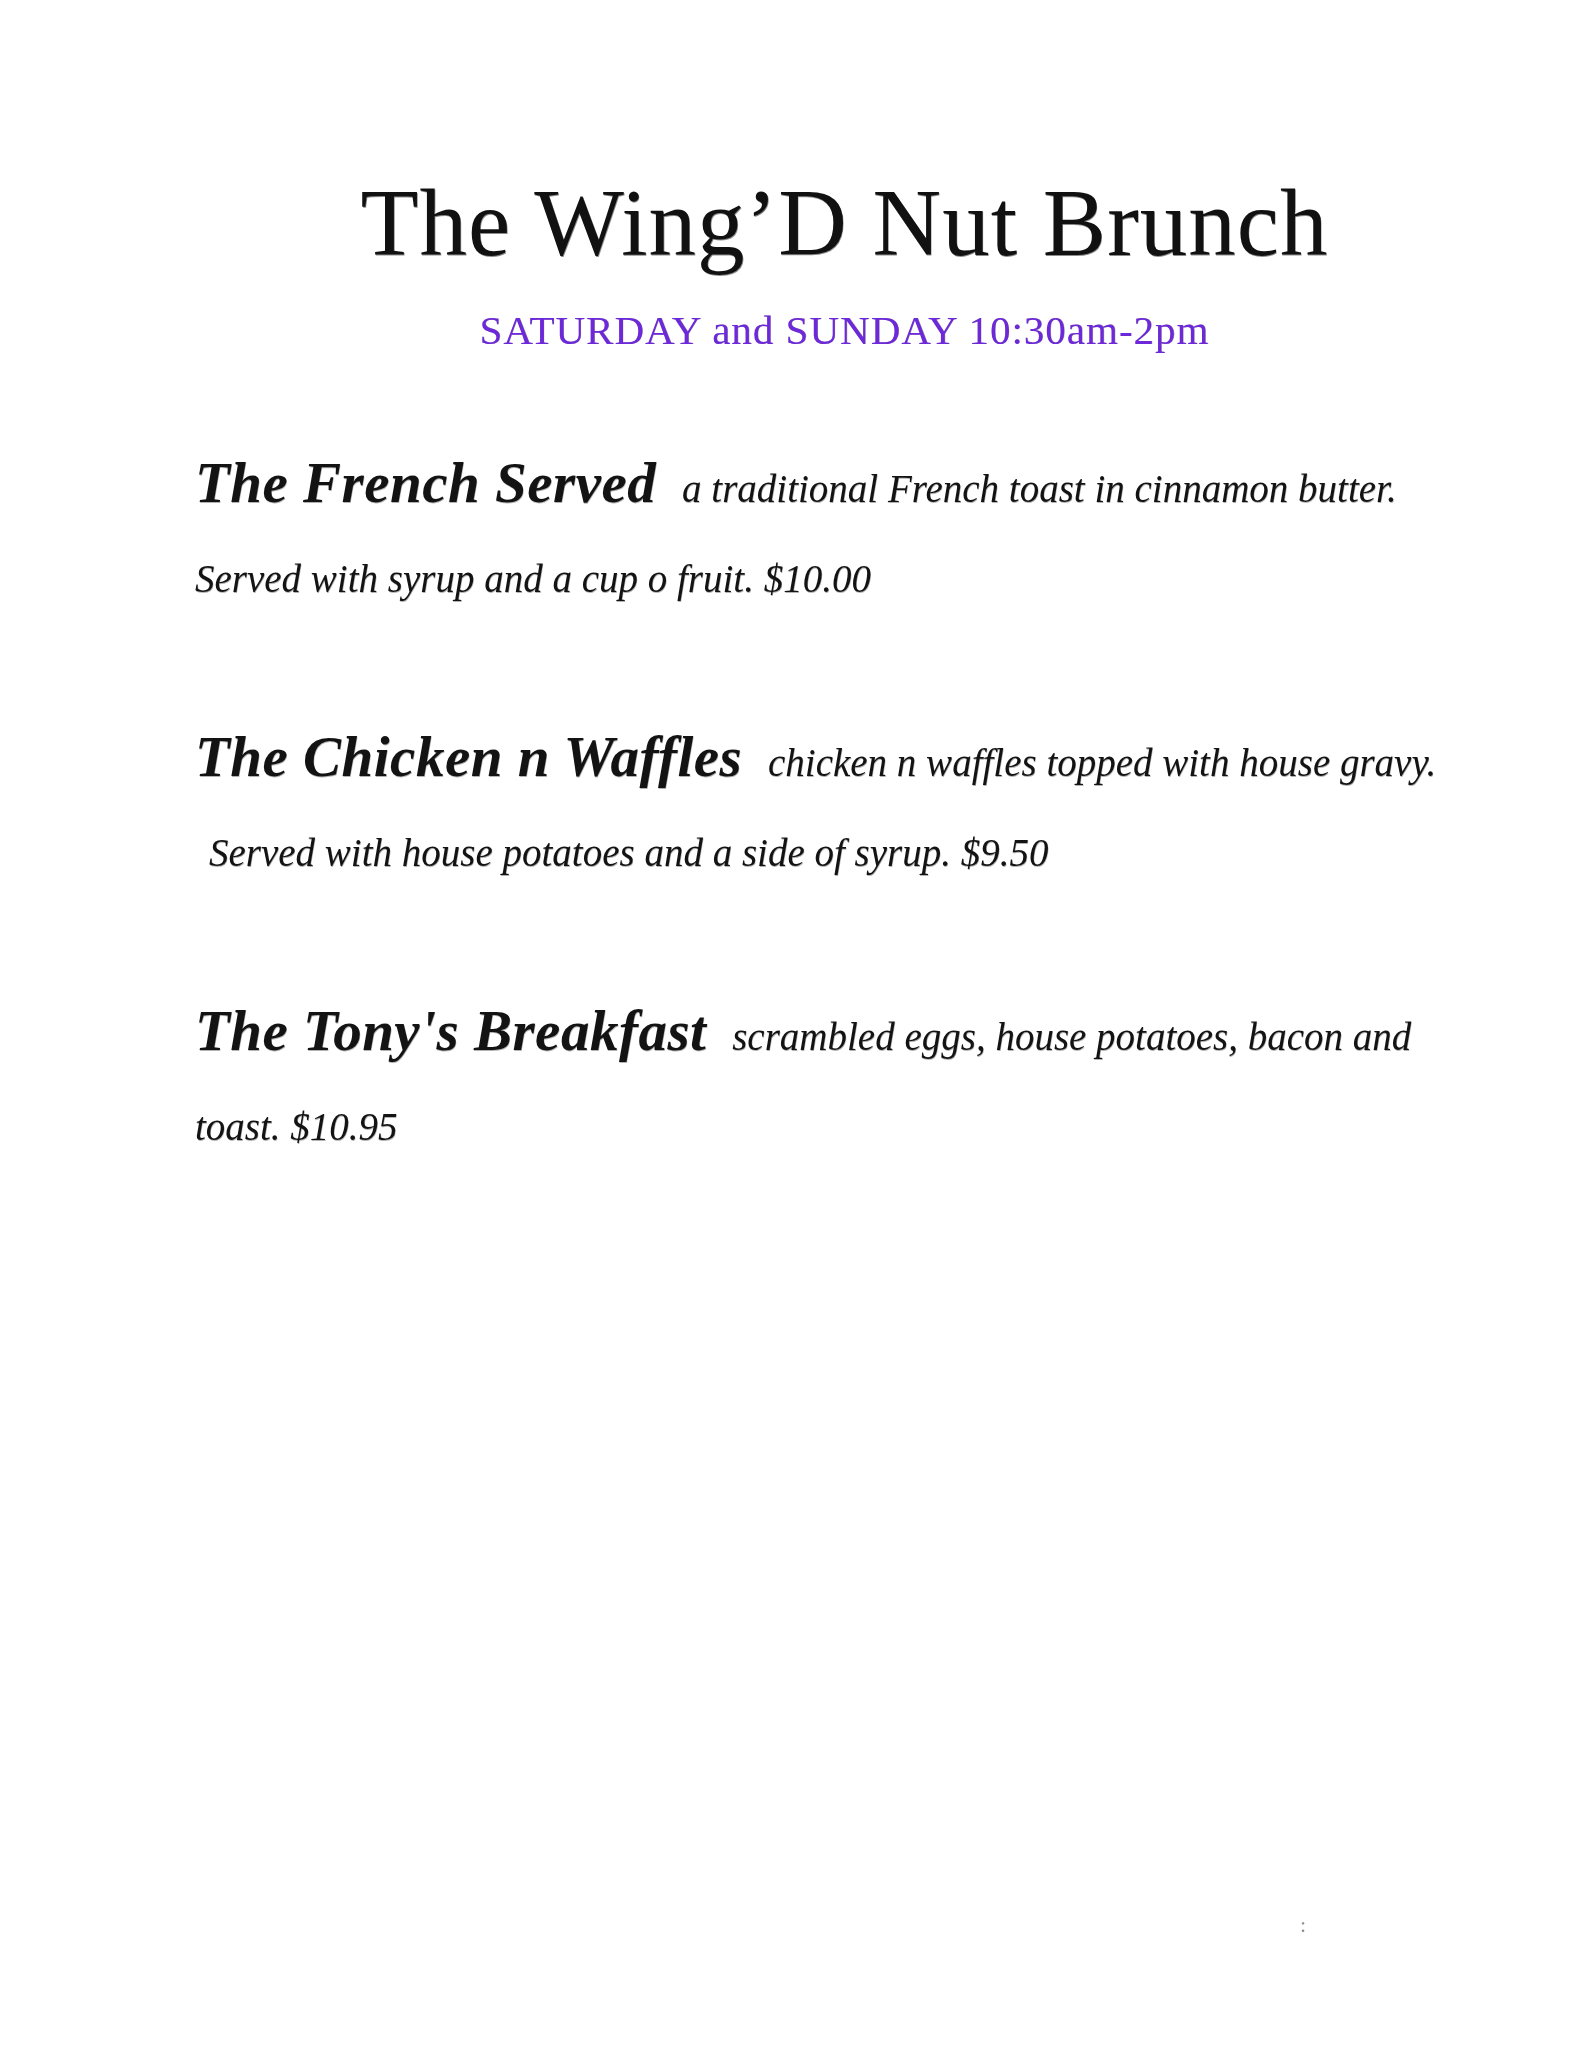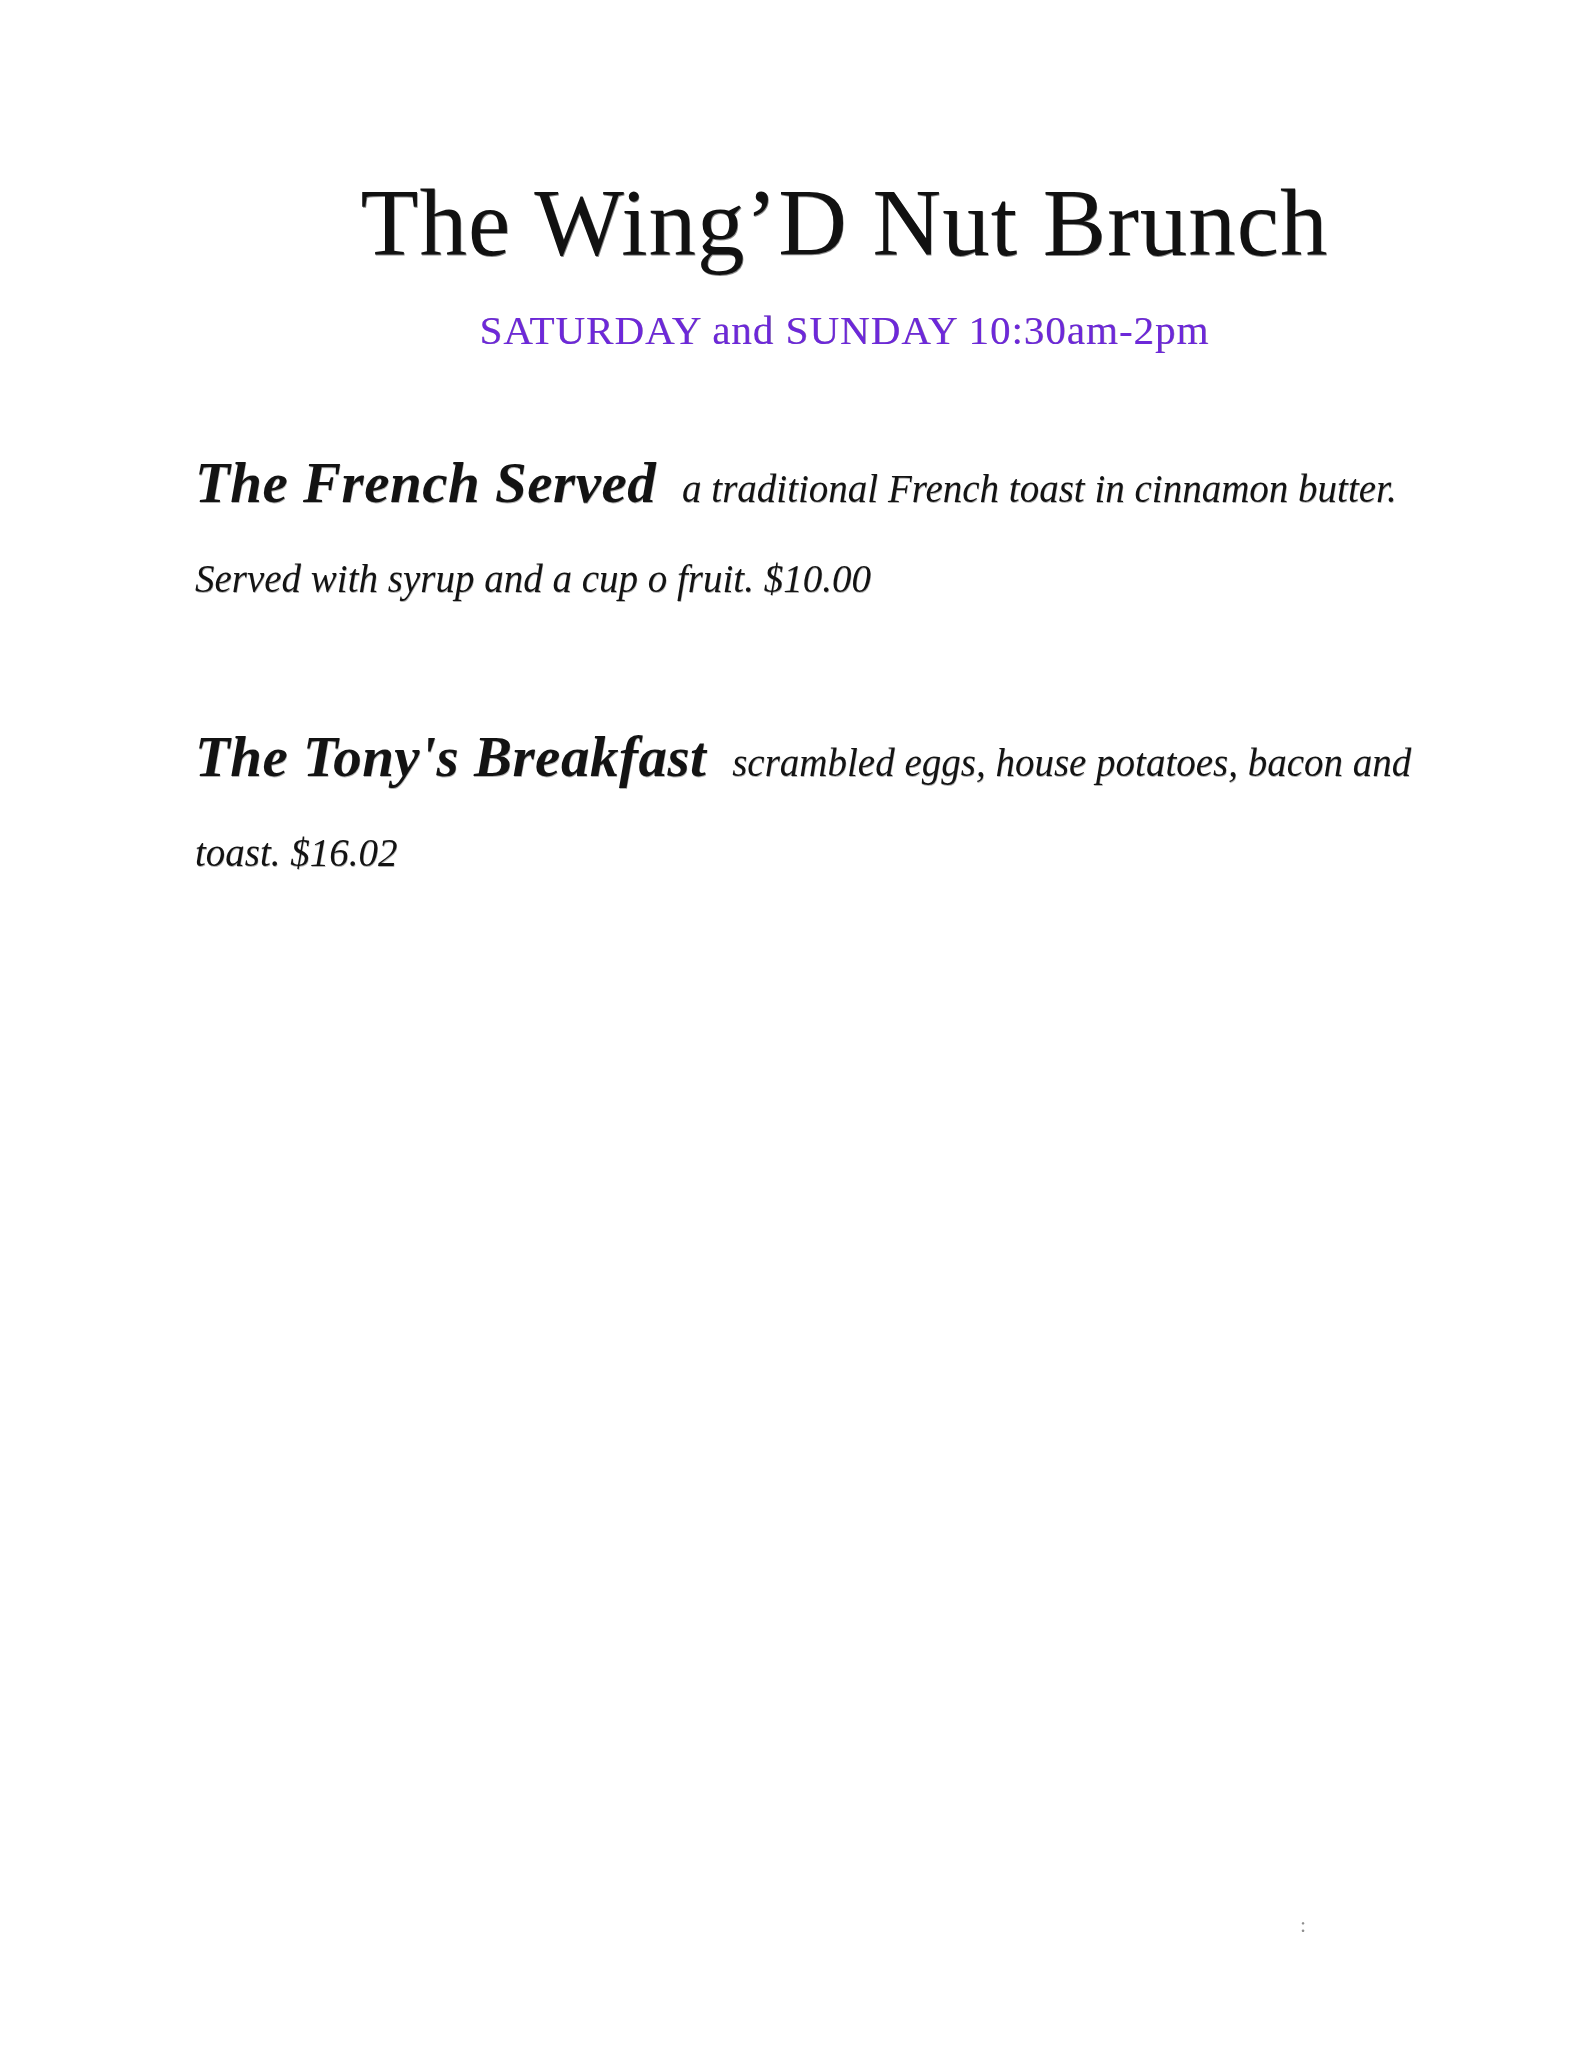--- a/index.html
+++ b/index.html
@@ -83,24 +83,29 @@
 
   <main class="menu-items">
 
       <p class="item">
         <span class="item-name">The French Served</span>
         <span class="item-desc">a traditional French toast in cinnamon butter.  Served with syrup and a cup o fruit.</span>
         <span class="item-price">$10.00</span>
       </p>
 
 
+      <p class="item">
+        <span class="item-name">The Chicken n Waffles</span>
+        <span class="item-desc">chicken n waffles topped with house gravy.</span>
+        
+      <br><span class="item-desc item-desc2">Served with house potatoes and a side of syrup.</span> <span class="item-price">$9.50</span></p>
 
       <p class="item">
         <span class="item-name">The Tony's Breakfast</span>
         <span class="item-desc">scrambled eggs, house potatoes, bacon and toast.</span>
-        <span class="item-price">$16.02</span>
+        <span class="item-price">$10.95</span>
       </p>
 
     </main>
 
   <div class="scan-speck">:</div>
 
 </div>
 
 </body></html>

